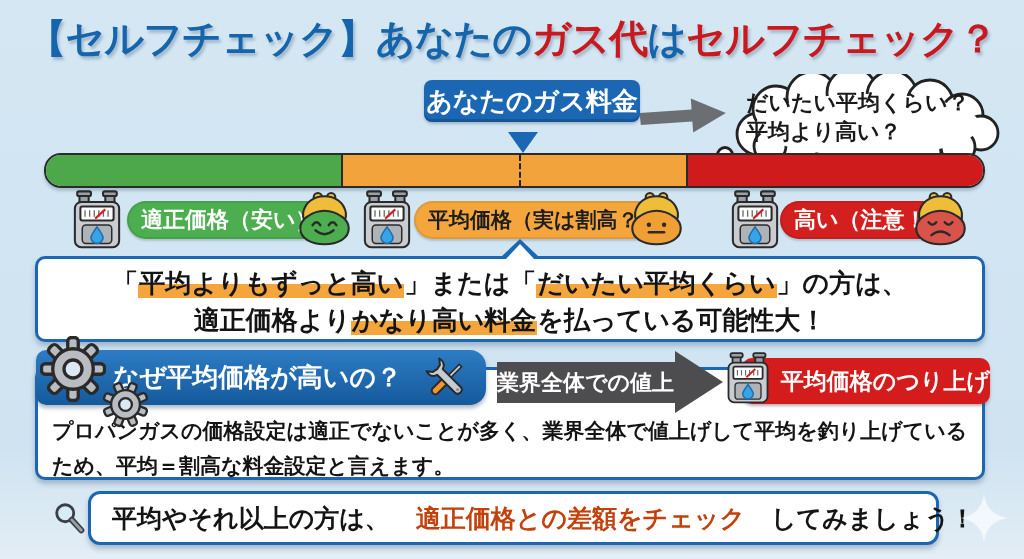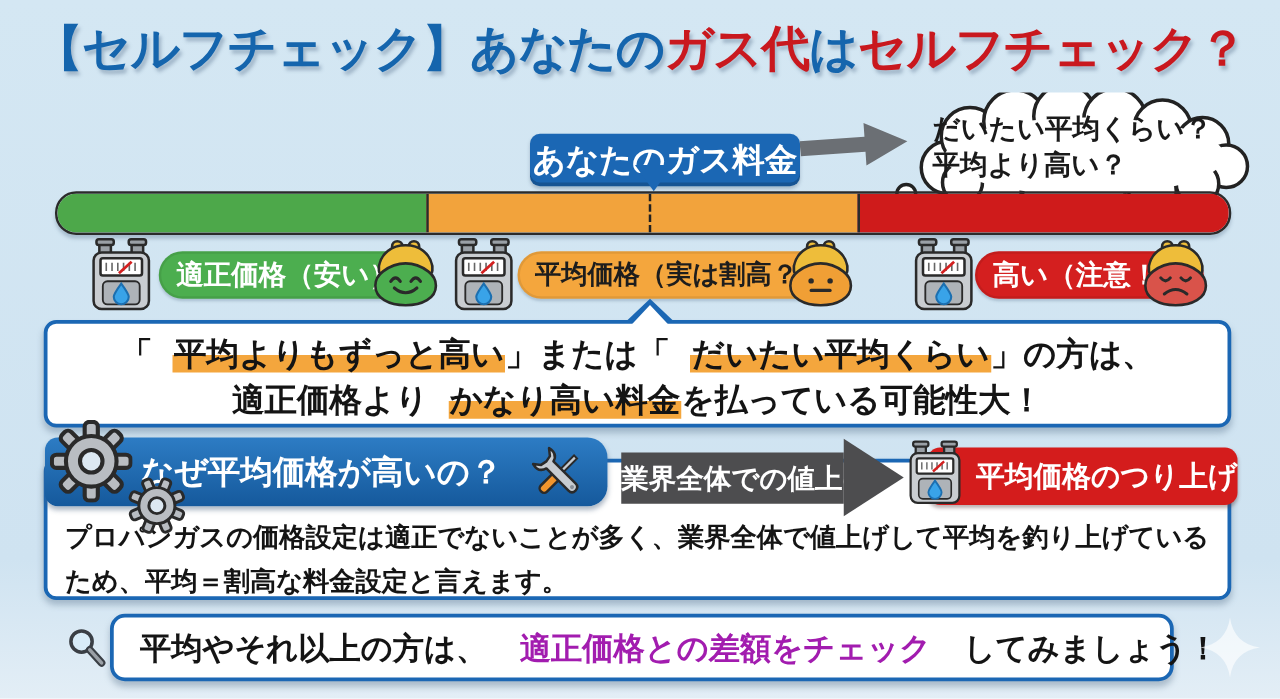--- a/index.html
+++ b/index.html
@@ -10,21 +10,21 @@
   }
   
   .title{
     position:absolute; left:0; top:12px; width:1024px; margin:0;
     text-align:center; font-size:39px; font-weight:900; letter-spacing:-1px;
     white-space:nowrap; text-shadow:2px 3px 3px rgba(100,125,150,.45);
   }
   .t-blue{color:#1565ad;} .t-red{color:#c9181e;}
   
   .pointer-label{
-    position:absolute; left:424px; top:107px; width:216px; height:42px;
+    position:absolute; left:424px; top:80px; width:216px; height:42px;
     background:#1b67b4; border-radius:8px; box-shadow:inset 0 -3px rgba(0,0,0,.18), 0 2px 3px rgba(90,115,140,.4);
     color:#fff; font-weight:900; font-size:26px; line-height:42px; text-align:center; white-space:nowrap;
   }
   .pointer-tail{
     position:absolute; left:508px; top:132px; width:0; height:0;
     border-left:15px solid transparent; border-right:15px solid transparent;
     border-top:21px solid #1b67b4;
   }
   .big-arrow{position:absolute; left:640px; top:95px; width:88px; height:42px; transform:rotate(-4deg);}
   .thought{position:absolute; left:700px; top:74px; width:306px; height:100px;}
@@ -70,21 +70,21 @@
   .notch-outer{
     position:absolute; left:501px; top:239px; width:0; height:0;
     border-left:19px solid transparent; border-right:19px solid transparent;
     border-bottom:18px solid #1b67b4; z-index:3;
   }
   .notch-inner{
     position:absolute; left:505px; top:244px; width:0; height:0;
     border-left:15px solid transparent; border-right:15px solid transparent;
     border-bottom:16px solid #ffffff; z-index:4;
   }
-  .hl{background:linear-gradient(to top,#f4a63d 46%,rgba(0,0,0,0) 46%); padding:0 1px;margin-left:16px;}
+  .hl{background:linear-gradient(to top,#f4a63d 46%,rgba(0,0,0,0) 46%); padding:0 1px;}
   
   .why-box{
     position:absolute; left:35px; top:367px; width:950px; height:113px;
     background:#fff; border:3px solid #1b67b4; border-radius:10px;
     box-shadow:0 4px 5px rgba(90,115,140,.4); box-sizing:border-box; z-index:1;
   }
   .why-banner{
     position:absolute; left:36px; top:350px; width:450px; height:55px;
     background:linear-gradient(180deg,#2d7cc4,#15599c); border-radius:10px 16px 16px 10px;
     color:#fff; font-weight:900; font-size:26px; line-height:55px; text-align:center;
@@ -116,21 +116,21 @@
     font-size:21px; font-weight:700; color:#141414; line-height:35px;
   }
   
   .cta{
     position:absolute; left:88px; top:491px; width:851px; height:54px;
     background:#fff; border:3px solid #1b67b4; border-radius:12px;
     box-shadow:0 4px 5px rgba(90,115,140,.4); box-sizing:border-box;
     display:flex; align-items:center; justify-content:center; gap:26px;
     font-size:25px; font-weight:900; color:#141414; white-space:nowrap;
   }
-  .cta .c-red{color:#a21caf;}
+  .cta .c-red{color:#c2410c;}
   .magnifier{width:34px; height:34px; flex:0 0 auto;}
   .sparkle{position:absolute; left:958px; top:492px; width:52px; height:52px; opacity:.8;}
   .defs-hidden{position:absolute; width:0; height:0; overflow:hidden;}
 </style>
 </head>
 <body>
 
 <svg class="defs-hidden" aria-hidden="true">
   <defs>
     <symbol id="gasmeter" viewBox="0 0 54 64">

